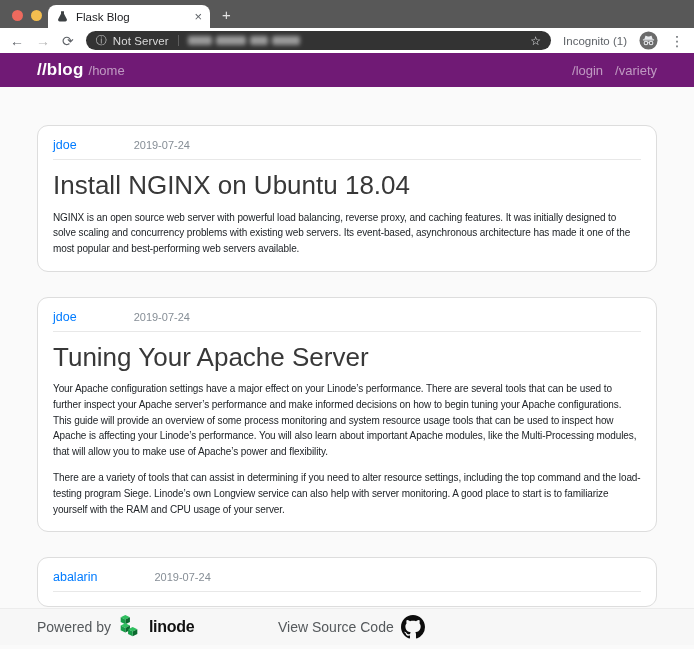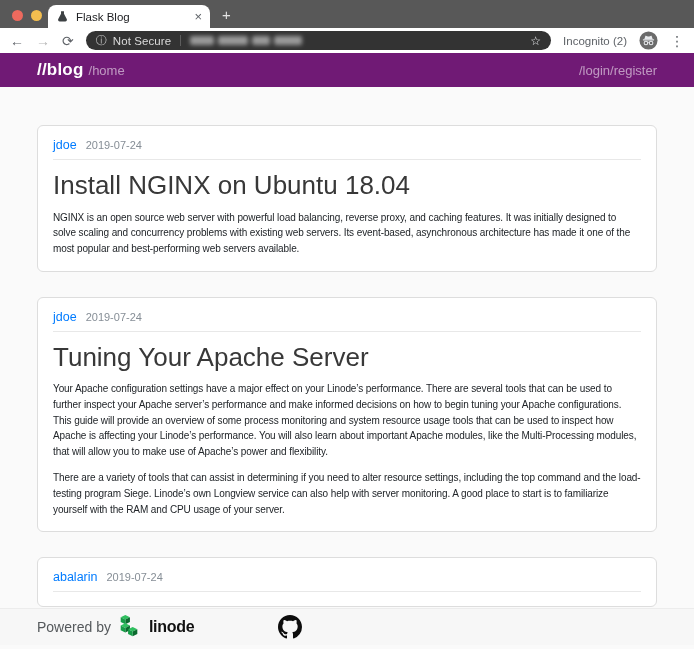--- a/index.html
+++ b/index.html
@@ -35,27 +35,27 @@
   .incog-badge { width:19px; height:19px; flex:0 0 auto; }
   .menu-dots { font-size:14px; color:#5f6368; }
 
   
   .viewport { position:relative; height:596px; overflow:hidden; background:#fafafa; }
   .navbar { height:34px; background:#701a75; display:flex; align-items:center; }
   .nav-inner { width:620px; margin:0 auto; display:flex; align-items:center; }
   .brand { color:#ffffff; font-size:17px; font-weight:700; letter-spacing:.2px; }
   .navlink { color:rgba(255,255,255,.55); font-size:13px; text-decoration:none; }
   .nav-left { margin-left:5px; display:flex; gap:16px; }
-  .nav-right { margin-left:auto; display:flex; gap:0; }
+  .nav-right { margin-left:auto; display:flex; gap:12px; }
 
   .container { width:620px; margin:0 auto; padding-top:38px; }
-  .post { background:#ffffff; border:1px solid #dddddd; border-radius:6px; margin-bottom:25px; padding:12px 15px 14px; }
+  .post { background:#ffffff; border:1px solid #dddddd; border-radius:11px; margin-bottom:25px; padding:12px 15px 14px; }
   .post-meta { display:flex; align-items:baseline; gap:9px; border-bottom:1px solid #e8e8e8; padding-bottom:7px; }
   .author { color:#007bff; font-size:12.5px; font-weight:500; text-decoration:none; }
-  .date { color:#868e96; font-size:11px; }
+  .date { color:#868e96; font-size:11px;margin-left:48px; }
   .post-title { color:#383838; font-size:26px; font-weight:500; margin:9px 0 7px; line-height:1.3; text-decoration:none; display:block; }
   .post p { color:#212529; font-size:10px; line-height:1.56; letter-spacing:-.1px; margin-bottom:11px; }
   .post p:last-child { margin-bottom:0; }
 
   .footer { position:absolute; left:0; bottom:4px; width:694px; height:37px; background:#f7f7f7;
             border-top:1px solid #ececec; display:flex; align-items:center; z-index:5; }
   .foot-left { position:absolute; left:37px; display:flex; align-items:center; gap:6px; }
   .foot-center { position:absolute; left:278px; display:flex; align-items:center; gap:7px; }
   .foot-text { color:#55595c; font-size:14px; }
   .linode-word { color:#111111; font-size:16px; font-weight:700; letter-spacing:-.3px; }
@@ -81,31 +81,31 @@
     </div>
     <span class="newtab">+</span>
   </div>
 
   <div class="toolbar">
     <span class="navbtn">←</span>
     <span class="navbtn fwd">→</span>
     <span class="navbtn">⟳</span>
     <div class="omnibox">
       <span class="omni-info">ⓘ</span>
-      <span class="omni-label">Not Secure</span>
+      <span class="omni-label">Not Server</span>
       <span class="omni-sep"></span>
       <span class="blur-blob">
         <span class="blob b1"></span>
           <span class="blob b2"></span>
           <span class="blob b3"></span>
           <span class="blob b4"></span>
       </span>
       <span class="omni-star">☆</span>
     </div>
-    <span class="incog-label">Incognito (2)</span>
+    <span class="incog-label">Incognito (1)</span>
     <svg class="incog-badge" viewBox="0 0 20 20">
       <circle cx="10" cy="10" r="9.5" fill="#6b6b6b"></circle>
       <path d="M5.5 8.6 6.6 5.4 c.1-.3.4-.4.7-.3 l1.3.4 c.9.3 1.9.3 2.8 0 l1.3-.4 c.3-.1.6 0 .7.3 l1.1 3.2 z" fill="#e8eaed"></path>
       <rect x="4" y="8.6" width="12" height="1.3" rx=".6" fill="#e8eaed"></rect>
       <circle cx="7.3" cy="12.6" r="1.9" fill="none" stroke="#e8eaed" stroke-width="1.1"></circle>
       <circle cx="12.7" cy="12.6" r="1.9" fill="none" stroke="#e8eaed" stroke-width="1.1"></circle>
       <path d="M9 12.3 q1 -.7 2 0" fill="none" stroke="#e8eaed" stroke-width="1"></path>
     </svg>
     <span class="menu-dots">⋮</span>
   </div>
@@ -113,21 +113,21 @@
   <div class="viewport">
 
     <nav class="navbar">
       <div class="nav-inner">
         <a class="brand">//blog</a>
         <div class="nav-left">
           <a class="navlink">/home</a>
         </div>
         <div class="nav-right">
           <a class="navlink">/login</a>
-          <a class="navlink">/register</a>
+          <a class="navlink">/variety</a>
         </div>
       </div>
     </nav>
 
     <main class="container">
 
       <article class="post">
         <div class="post-meta">
           <a class="author">jdoe</a>
           <span class="date">2019-07-24</span>
@@ -175,20 +175,21 @@
           <g transform="translate(12,13)">
             <polygon points="5,0 10,2.5 5,5 0,2.5" fill="#2fbf5e"></polygon>
             <polygon points="5,5 10,2.5 10,7.5 5,10" fill="#0b6a2e"></polygon>
             <polygon points="0,2.5 5,5 5,10 0,7.5" fill="#169c47"></polygon>
           </g>
         </svg>
         <span class="linode-word">linode</span>
       </a>
     </div>
     <div class="foot-center">
+      <a class="foot-text" style="text-decoration:none;">View Source Code</a>
       <a>
         <svg class="gh-icon" width="24" height="24" viewBox="0 0 16 16">
           <path fill="#0d0d0d" d="M8 0C3.58 0 0 3.58 0 8c0 3.54 2.29 6.53 5.47 7.59.4.07.55-.17.55-.38 0-.19-.01-.82-.01-1.49-2.01.37-2.53-.49-2.69-.94-.09-.23-.48-.94-.82-1.13-.28-.15-.68-.52-.01-.53.63-.01 1.08.58 1.23.82.72 1.21 1.87.87 2.33.66.07-.52.28-.87.51-1.07-1.78-.2-3.64-.89-3.64-3.95 0-.87.31-1.59.82-2.15-.08-.2-.36-1.02.08-2.12 0 0 .67-.21 2.2.82.64-.18 1.32-.27 2-.27s1.36.09 2 .27c1.53-1.04 2.2-.82 2.2-.82.44 1.1.16 1.92.08 2.12.51.56.82 1.27.82 2.15 0 3.07-1.87 3.75-3.65 3.95.29.25.54.73.54 1.48 0 1.07-.01 1.93-.01 2.2 0 .21.15.46.55.38A8.01 8.01 0 0 0 16 8c0-4.42-3.58-8-8-8z"></path>
         </svg>
       </a>
     </div>
   </div>
 
 </div>
 

